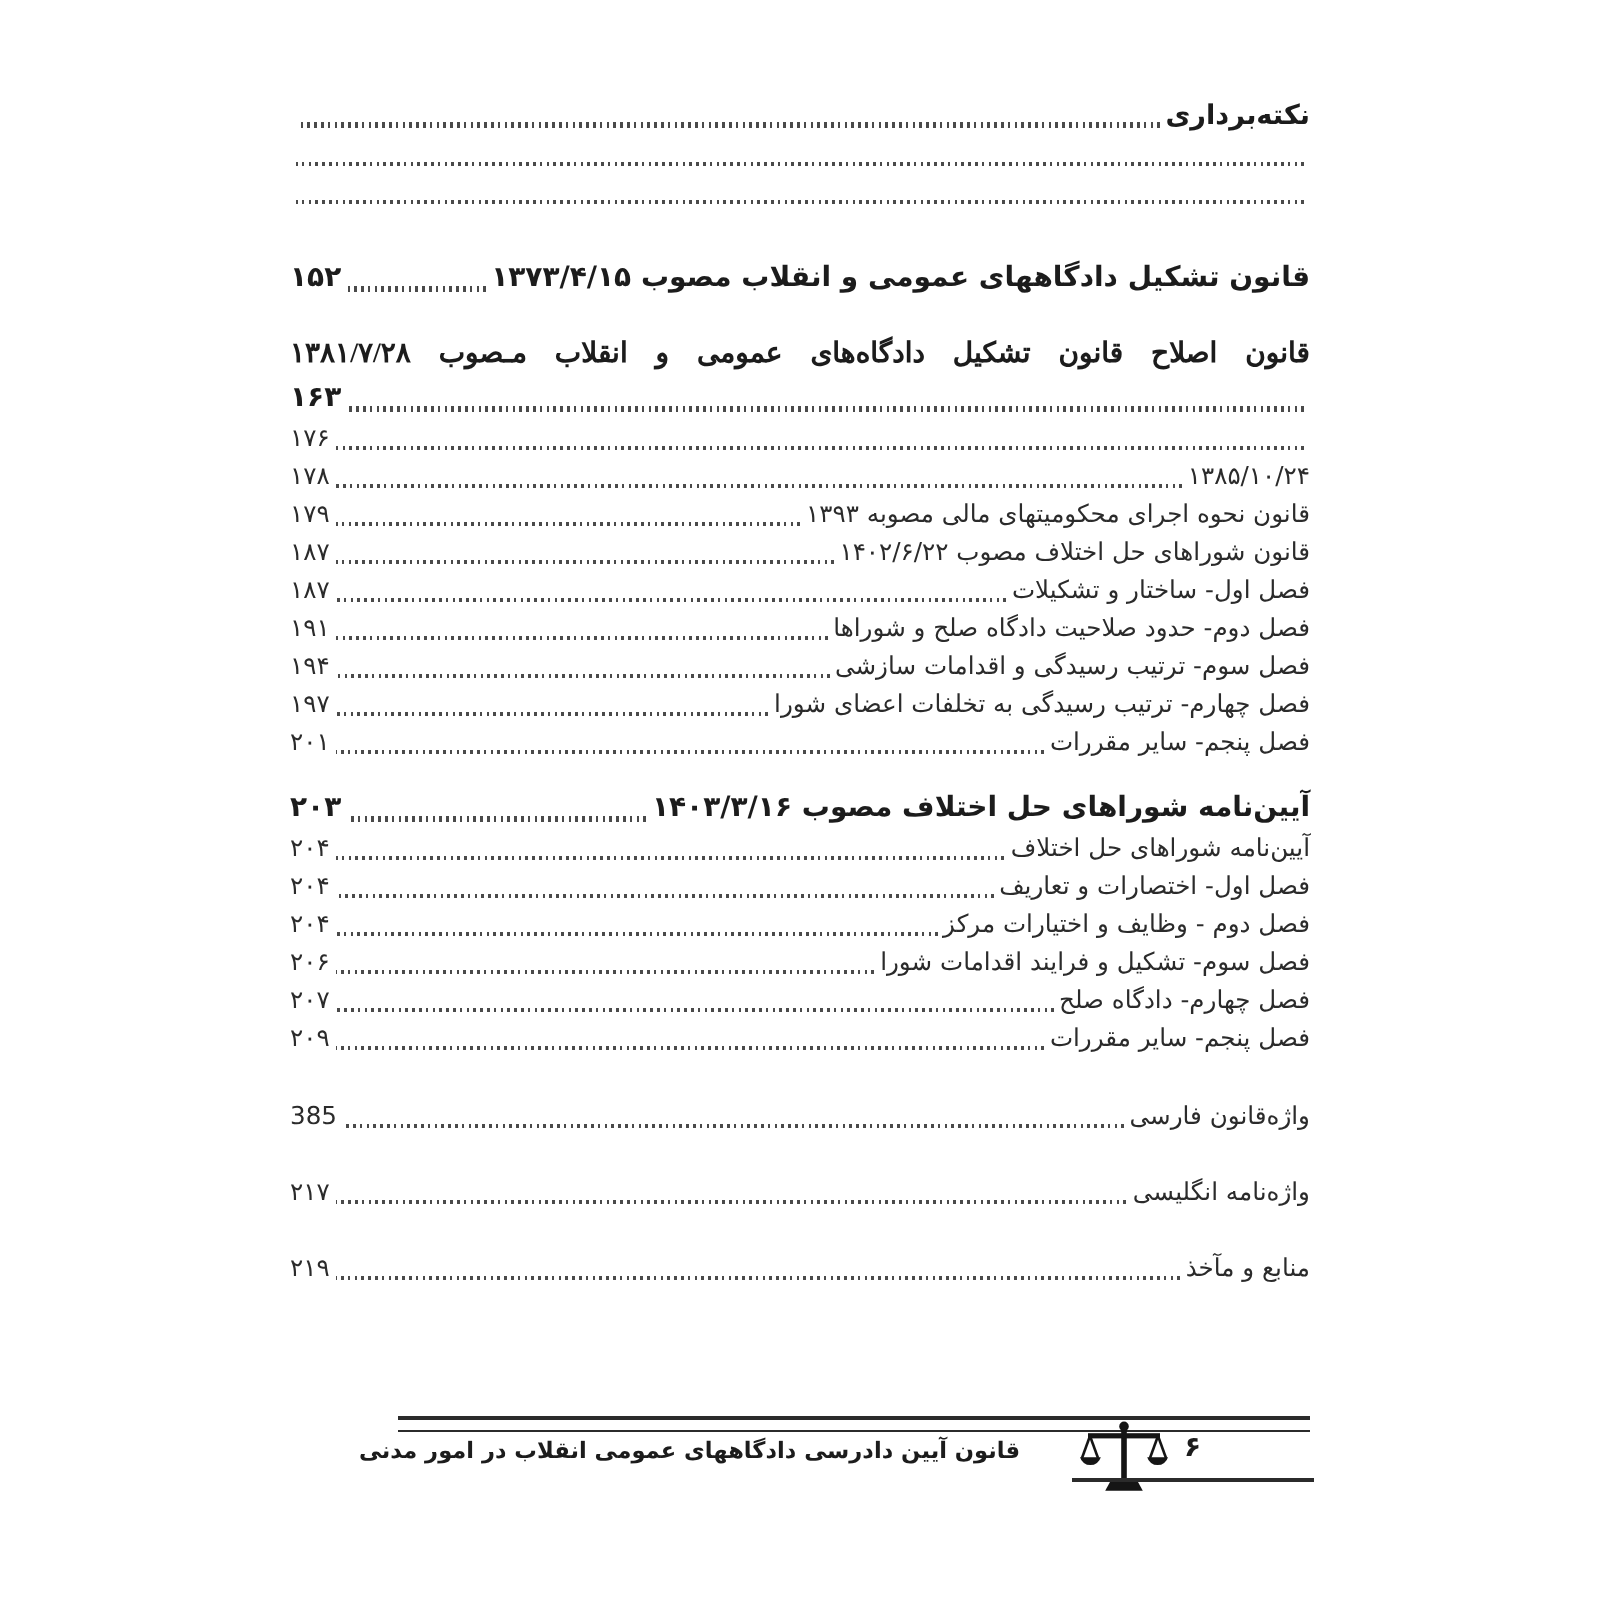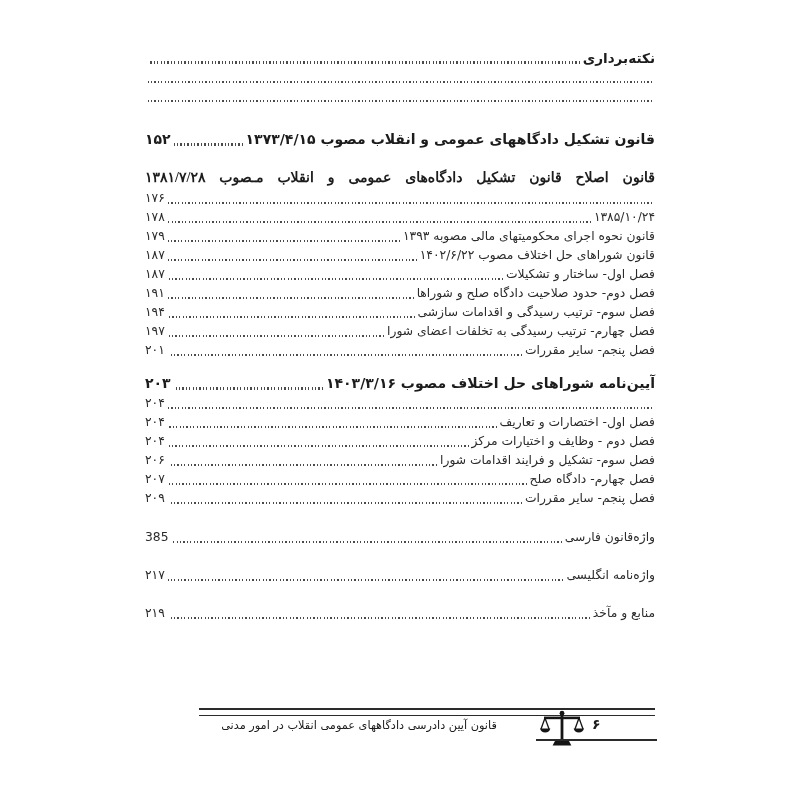--- a/index.html
+++ b/index.html
@@ -83,24 +83,23 @@
     border-bottom:1.3px solid #2b2b2b;
   }
   .footer-underline{
     position:absolute;
     left:536px; top:739px;
     width:121px; height:2.4px;
     background:#2b2b2b;
   }
   .footer-title{
     position:absolute;
-    left:176px; top:719px;
+    left:144px; top:719px;
     width:366px;
-    text-align:center;
-    font-weight:normal;
+    font-weight:bold;
     font-size:11.3px;
     color:#1c1c1c;
     direction:rtl;
     white-space:nowrap;
   }
   .footer-pagenum{
     position:absolute;
     left:592px; top:716px;
     font-weight:bold;
     font-size:14px;
@@ -134,20 +133,25 @@
       </div>
       <div class="toc-section" data-section="law-courts-1373">
         <div class="toc-row bold">
           <span class="label">قانون تشکیل دادگاههای عمومی و انقلاب مصوب ۱۳۷۳/۴/۱۵</span>
           <span class="leader"></span>
           <span class="pagenum">۱۵۲</span>
         </div>
       </div>
       <div class="toc-section" data-section="law-amendment-1381">
         <div class="toc-row textline tall bold">قانون اصلاح قانون تشکیل دادگاه‌های عمومی و انقلاب مـصوب ۱۳۸۱/۷/۲۸</div>
+        <div class="toc-row bold">
+          <span class="label"></span>
+          <span class="leader"></span>
+          <span class="pagenum">۱۶۳</span>
+        </div>
         <div class="toc-row">
           <span class="leader"></span>
           <span class="pagenum">۱۷۶</span>
         </div>
         <div class="toc-row">
           <span class="label">۱۳۸۵/۱۰/۲۴</span>
           <span class="leader"></span>
           <span class="pagenum">۱۷۸</span>
         </div>
         <div class="toc-row">
@@ -186,20 +190,21 @@
           <span class="pagenum">۲۰۱</span>
         </div>
       </div>
       <div class="toc-section" data-section="bylaw-councils-1403">
         <div class="toc-row bold">
           <span class="label">آیین‌نامه شوراهای حل اختلاف مصوب ۱۴۰۳/۳/۱۶</span>
           <span class="leader"></span>
           <span class="pagenum">۲۰۳</span>
         </div>
         <div class="toc-row">
+          <span class="label">آیین‌نامه شوراهای حل اختلاف</span>
           <span class="leader"></span>
           <span class="pagenum">۲۰۴</span>
         </div>
         <div class="toc-row">
           <span class="label">فصل اول- اختصارات و تعاریف</span>
           <span class="leader"></span>
           <span class="pagenum">۲۰۴</span>
         </div>
         <div class="toc-row">
           <span class="label">فصل دوم - وظایف و اختیارات مرکز</span>

